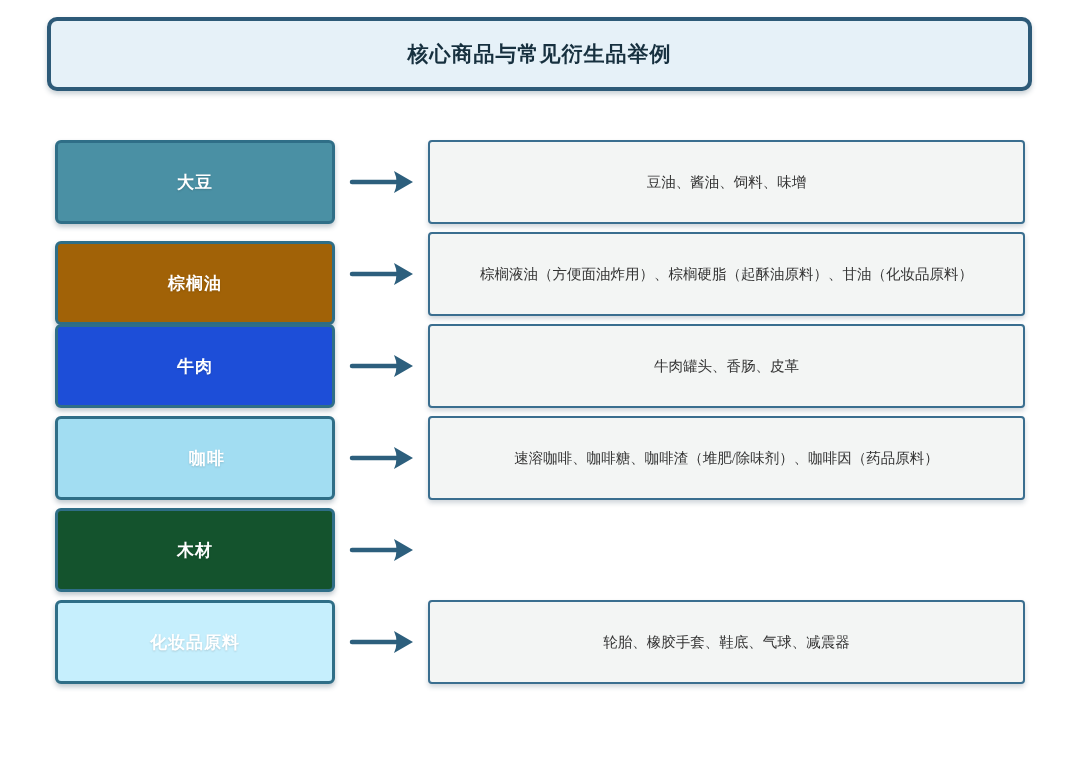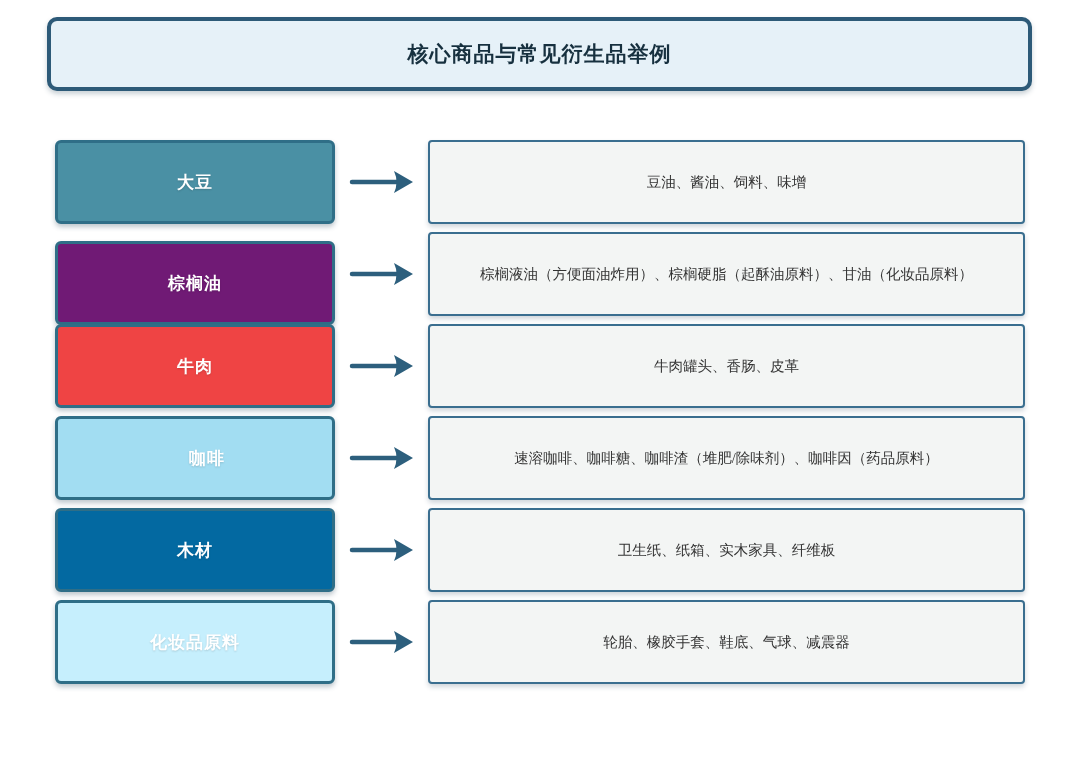--- a/index.html
+++ b/index.html
@@ -92,36 +92,36 @@
         <line x1="3" y1="15" x2="49" y2="15" stroke="var(--arrow)" stroke-width="4.5" stroke-linecap="round"></line>
         <path d="M45 4 L64 15 L45 26 Q50 15 45 4 Z" fill="var(--arrow)"></path>
       </svg>
     </div>
     <div class="deriv-box">
       <span>豆油、酱油、饲料、味增</span>
     </div>
   </div>
 
   <div class="row">
-    <div class="commodity-box" style="background: #701a75; margin-top: 18px;">
+    <div class="commodity-box" style="background: #a16207; margin-top: 18px;">
       <span>棕榈油</span>
     </div>
     <div class="arrow-cell">
       <svg width="66" height="30" viewBox="0 0 66 30">
         <line x1="3" y1="15" x2="49" y2="15" stroke="var(--arrow)" stroke-width="4.5" stroke-linecap="round"></line>
         <path d="M45 4 L64 15 L45 26 Q50 15 45 4 Z" fill="var(--arrow)"></path>
       </svg>
     </div>
     <div class="deriv-box">
       <span>棕榈液油（方便面油炸用）、棕榈硬脂（起酥油原料）、甘油（化妆品原料）</span>
     </div>
   </div>
 
   <div class="row">
-    <div class="commodity-box" style="background: #ef4444;">
+    <div class="commodity-box" style="background: #1d4ed8;">
       <span>牛肉</span>
     </div>
     <div class="arrow-cell">
       <svg width="66" height="30" viewBox="0 0 66 30">
         <line x1="3" y1="15" x2="49" y2="15" stroke="var(--arrow)" stroke-width="4.5" stroke-linecap="round"></line>
         <path d="M45 4 L64 15 L45 26 Q50 15 45 4 Z" fill="var(--arrow)"></path>
       </svg>
     </div>
     <div class="deriv-box">
       <span>牛肉罐头、香肠、皮革</span>
@@ -138,31 +138,28 @@
         <line x1="3" y1="15" x2="49" y2="15" stroke="var(--arrow)" stroke-width="4.5" stroke-linecap="round"></line>
         <path d="M45 4 L64 15 L45 26 Q50 15 45 4 Z" fill="var(--arrow)"></path>
       </svg>
     </div>
     <div class="deriv-box">
       <span>速溶咖啡、咖啡糖、咖啡渣（堆肥/除味剂）、咖啡因（药品原料）</span>
     </div>
   </div>
 
   <div class="row">
-    <div class="commodity-box" style="background: #0369a1; align-items: center;">
+    <div class="commodity-box" style="background: #14532d; align-items: center;">
       <span>木材</span>
     </div>
     <div class="arrow-cell">
       <svg width="66" height="30" viewBox="0 0 66 30">
         <line x1="3" y1="15" x2="49" y2="15" stroke="var(--arrow)" stroke-width="4.5" stroke-linecap="round"></line>
         <path d="M45 4 L64 15 L45 26 Q50 15 45 4 Z" fill="var(--arrow)"></path>
       </svg>
-    </div>
-    <div class="deriv-box">
-      <span>卫生纸、纸箱、实木家具、纤维板</span>
     </div>
   </div>
 
   <div class="row">
     <div class="commodity-box" style="background: rgb(198, 239, 253);">
       <span>化妆品原料</span>
     </div>
     <div class="arrow-cell">
       <svg width="66" height="30" viewBox="0 0 66 30">
         <line x1="3" y1="15" x2="49" y2="15" stroke="var(--arrow)" stroke-width="4.5" stroke-linecap="round"></line>

